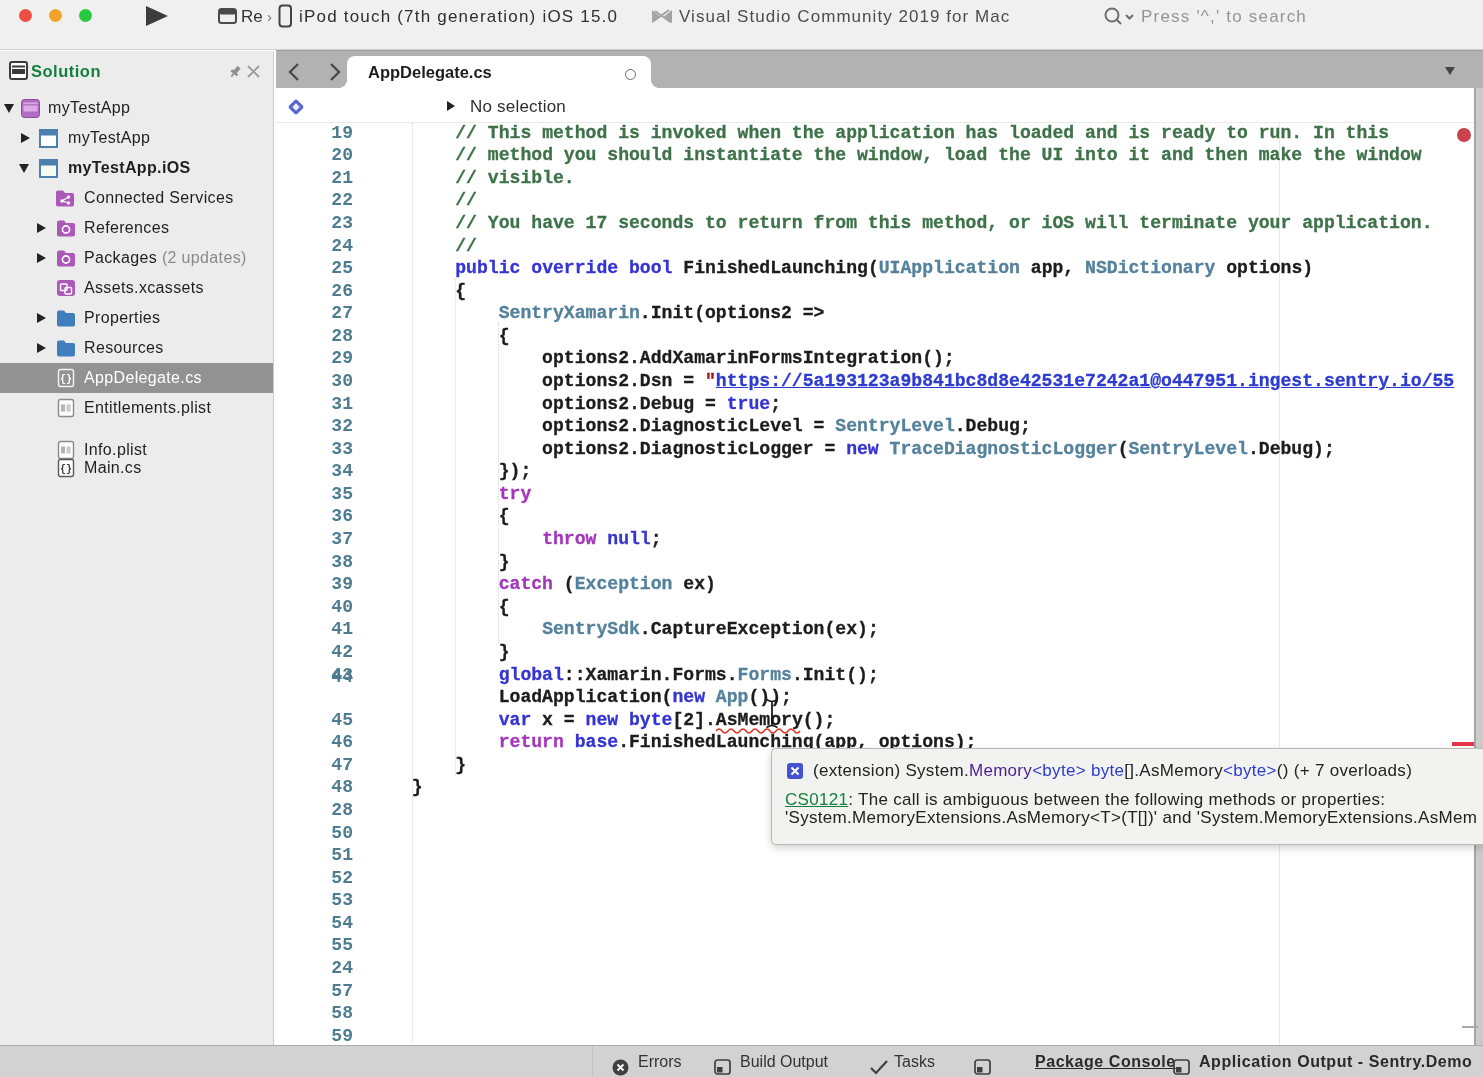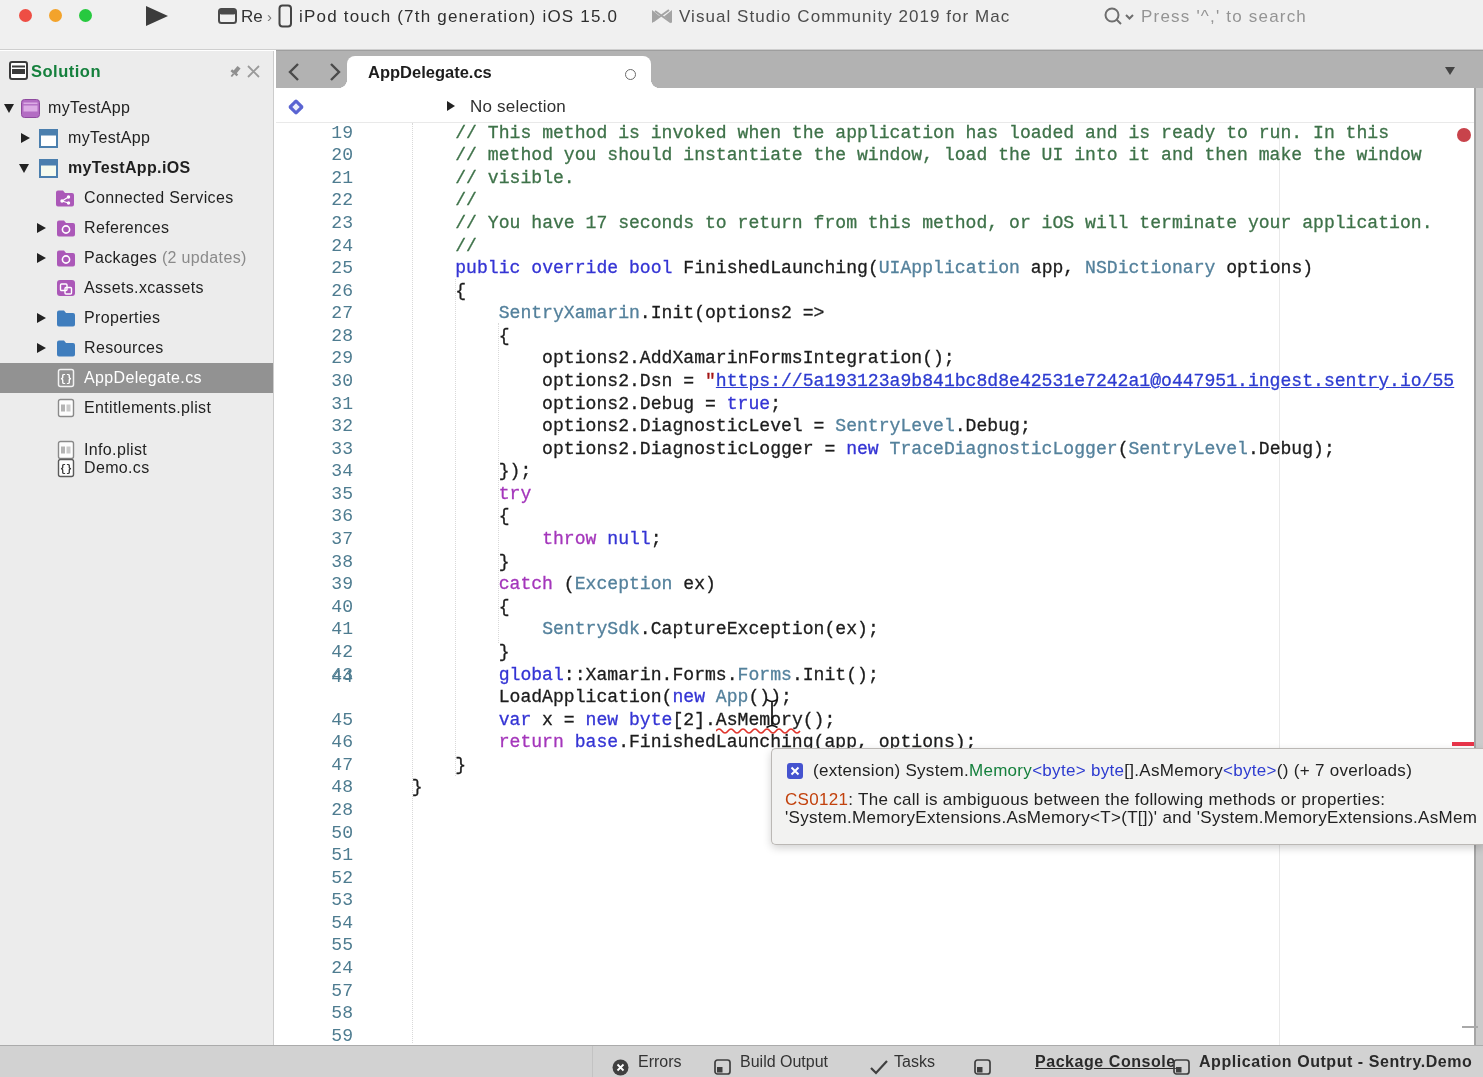--- a/index.html
+++ b/index.html
@@ -18,21 +18,21 @@
 .tri{position:absolute;width:0;height:0;}
 .trir{border-left:9px solid #222;border-top:5.5px solid transparent;border-bottom:5.5px solid transparent;}
 .trid{border-top:9px solid #222;border-left:5.5px solid transparent;border-right:5.5px solid transparent;}
 
 #tabstrip{left:276px;top:50px;width:1207px;height:38px;background:#b2b2b2;border-top:1px solid #9e9e9e;}
 #tab{position:absolute;left:71px;top:5px;width:304px;height:33px;background:#fff;border-radius:8px 8px 0 0;}
 #tab .t{position:absolute;left:21px;top:7px;font-size:16.5px;font-weight:bold;color:#1d1d1d;}
 
 #breadcrumb{left:276px;top:88px;width:1198px;height:35px;background:#fff;border-bottom:1px solid #e9e9e9;}
 
-#editor{left:276px;top:123px;width:1198px;height:922px;background:#fff;}
+#editor{left:276px;top:123px;width:1198px;height:922px;background:#fff;font-weight:bold;}
 .codeline{position:absolute;font-family:"Liberation Mono",monospace;font-size:18.1px;-webkit-text-stroke:0.3px;line-height:22.575px;white-space:pre;color:#1c1c1c;}
 .num{position:absolute;width:77px;text-align:right;font-family:"Liberation Mono",monospace;font-size:18.1px;line-height:22.575px;color:#4e7c90;}
 .cm{color:#3e7249}.kw{color:#3434d4}.ct{color:#a436bb}.ty{color:#54819c}.st{color:#a31515}
 .lk{color:#2d3bd0;text-decoration:underline;}
 .ig{position:absolute;width:0;border-left:1px dotted #d9d9d9;}
 
 #statusbar{left:0;top:1045px;width:1483px;height:32px;background:#d2d2d2;border-top:1px solid #ababab;font-size:16px;color:#333;}
 #statusbar .it{position:absolute;top:50%;transform:translateY(-50%);white-space:nowrap;}
 #statusbar .b{font-weight:bold;color:#2a2a2a;}
 
@@ -181,21 +181,21 @@
           <rect x="5" y="6.5" width="4" height="7" fill="#b3b3b3"></rect>
           <rect x="10.5" y="6.5" width="4" height="7" fill="#c9c9c9"></rect>
         </svg>
       <div class="lbl" style="left:84px;">Info.plist</div>
     </div>
     <div class="srow" style="top:402px;">
       <svg class="abs" style="left:56px;top:5px;" width="20" height="20">
           <rect x="2.5" y="1.5" width="15" height="17" rx="2" fill="#fdfdfd" stroke="#5a5a5a" stroke-width="1.4"></rect>
           <text x="10" y="14" font-size="10" font-weight="bold" fill="#3a3a3a" text-anchor="middle" font-family="Liberation Mono,monospace">{}</text>
         </svg>
-      <div class="lbl" style="left:84px;">Demo.cs</div>
+      <div class="lbl" style="left:84px;">Main.cs</div>
     </div>
   </div>
   <div id="sidedivider" class="abs"></div>
   <div id="tabstrip" class="abs">
     <svg class="abs" style="left:11px;top:11px;" width="15" height="20">
         <polyline points="11,2 3,10 11,18" fill="none" stroke="#4a4a4a" stroke-width="2.4"></polyline>
       </svg>
     <svg class="abs" style="left:51px;top:11px;" width="15" height="20">
         <polyline points="4,2 12,10 4,18" fill="none" stroke="#4a4a4a" stroke-width="2.4"></polyline>
       </svg>
@@ -303,22 +303,22 @@
         <path d="M2.5,1.5 q3.5,2 5.5,2 q2,0 5.5,-2 M2.5,29.5 q3.5,-2 5.5,-2 q2,0 5.5,2 M8,3.5 L8,27.5" fill="none" stroke="#111" stroke-width="1.7"></path>
       </svg>
   </div>
   <div id="rightstrip" class="abs" style="left:1474px;top:88px;width:9px;height:957px;background:#cbcbcb;border-left:2px solid #a5a5a5;"></div>
   <div class="abs" style="left:1462px;top:1026px;width:16px;height:2px;background:#a9a9a9;"></div>
   <div id="tooltip" class="abs">
     <svg class="abs" style="left:15px;top:14px;" width="16" height="16">
         <rect width="16" height="16" rx="3" fill="#4553cf"></rect>
         <path d="M4.5,4.5 L11.5,11.5 M11.5,4.5 L4.5,11.5" stroke="#fff" stroke-width="2"></path>
       </svg>
-    <div class="abs" style="left:41px;top:12px;white-space:nowrap;">(extension) System.<span style="color:#15803d">Memory</span><span style="color:#2d3bd0">&lt;byte&gt;</span> <span style="color:#2d3bd0">byte</span>[].AsMemory<span style="color:#2d3bd0">&lt;byte&gt;</span>() (+ 7 overloads)</div>
-    <div class="abs" style="left:13px;top:41px;white-space:nowrap;"><span style="color:#c2410c;">CS0121</span>: The call is ambiguous between the following methods or properties:</div>
+    <div class="abs" style="left:41px;top:12px;white-space:nowrap;">(extension) System.<span style="color:#4c1d95">Memory</span><span style="color:#2d3bd0">&lt;byte&gt;</span> <span style="color:#2d3bd0">byte</span>[].AsMemory<span style="color:#2d3bd0">&lt;byte&gt;</span>() (+ 7 overloads)</div>
+    <div class="abs" style="left:13px;top:41px;white-space:nowrap;"><span style="color:#15803d;text-decoration:underline;">CS0121</span>: The call is ambiguous between the following methods or properties:</div>
     <div class="abs" style="left:13px;top:58.5px;white-space:nowrap;">'System.MemoryExtensions.AsMemory&lt;T&gt;(T[])' and 'System.MemoryExtensions.AsMem</div>
   </div>
   <div id="statusbar" class="abs">
     <div class="abs" style="left:592px;top:0;width:1px;height:32px;background:#c3c3c3;"></div>
     <svg class="abs" style="left:612px;top:13px;" width="17" height="17">
         <circle cx="8.5" cy="8.5" r="8" fill="#3f3f3f"></circle>
         <path d="M5.5,5.5 L11.5,11.5 M11.5,5.5 L5.5,11.5" stroke="#fff" stroke-width="1.8"></path>
       </svg>
     <div class="it" style="left:638px;">Errors</div>
     <svg class="abs" style="left:714px;top:13px;" width="17" height="16">

